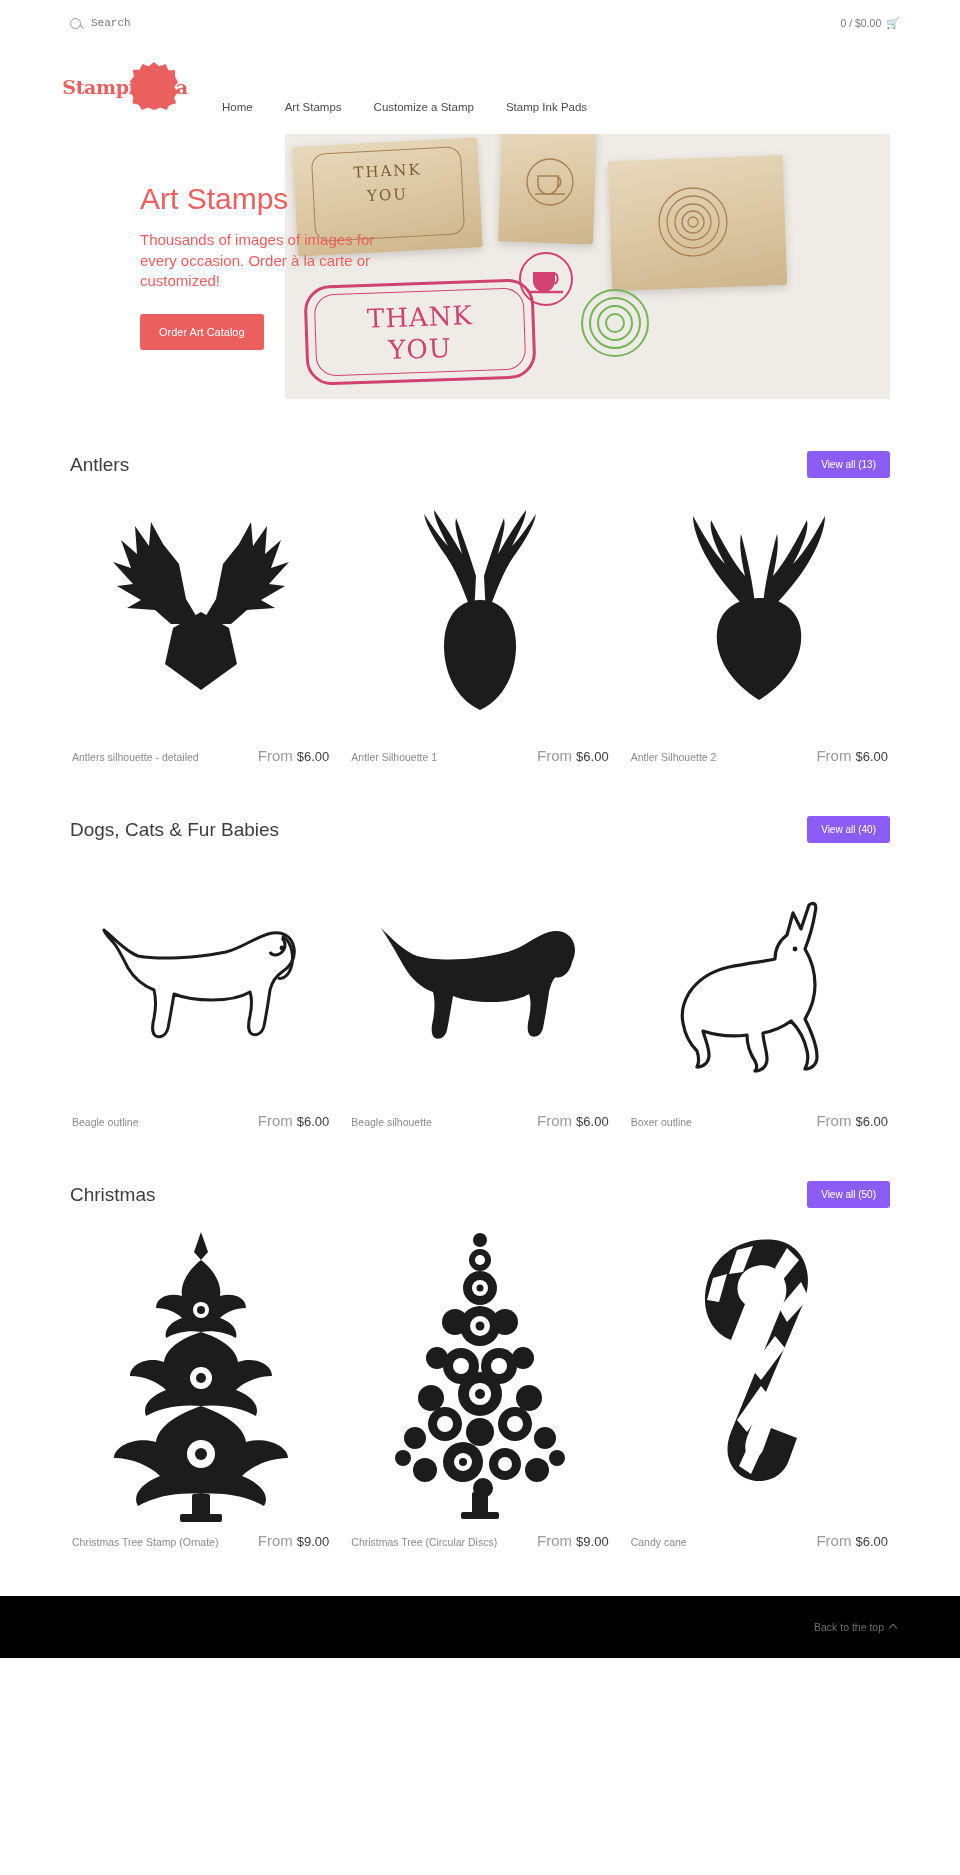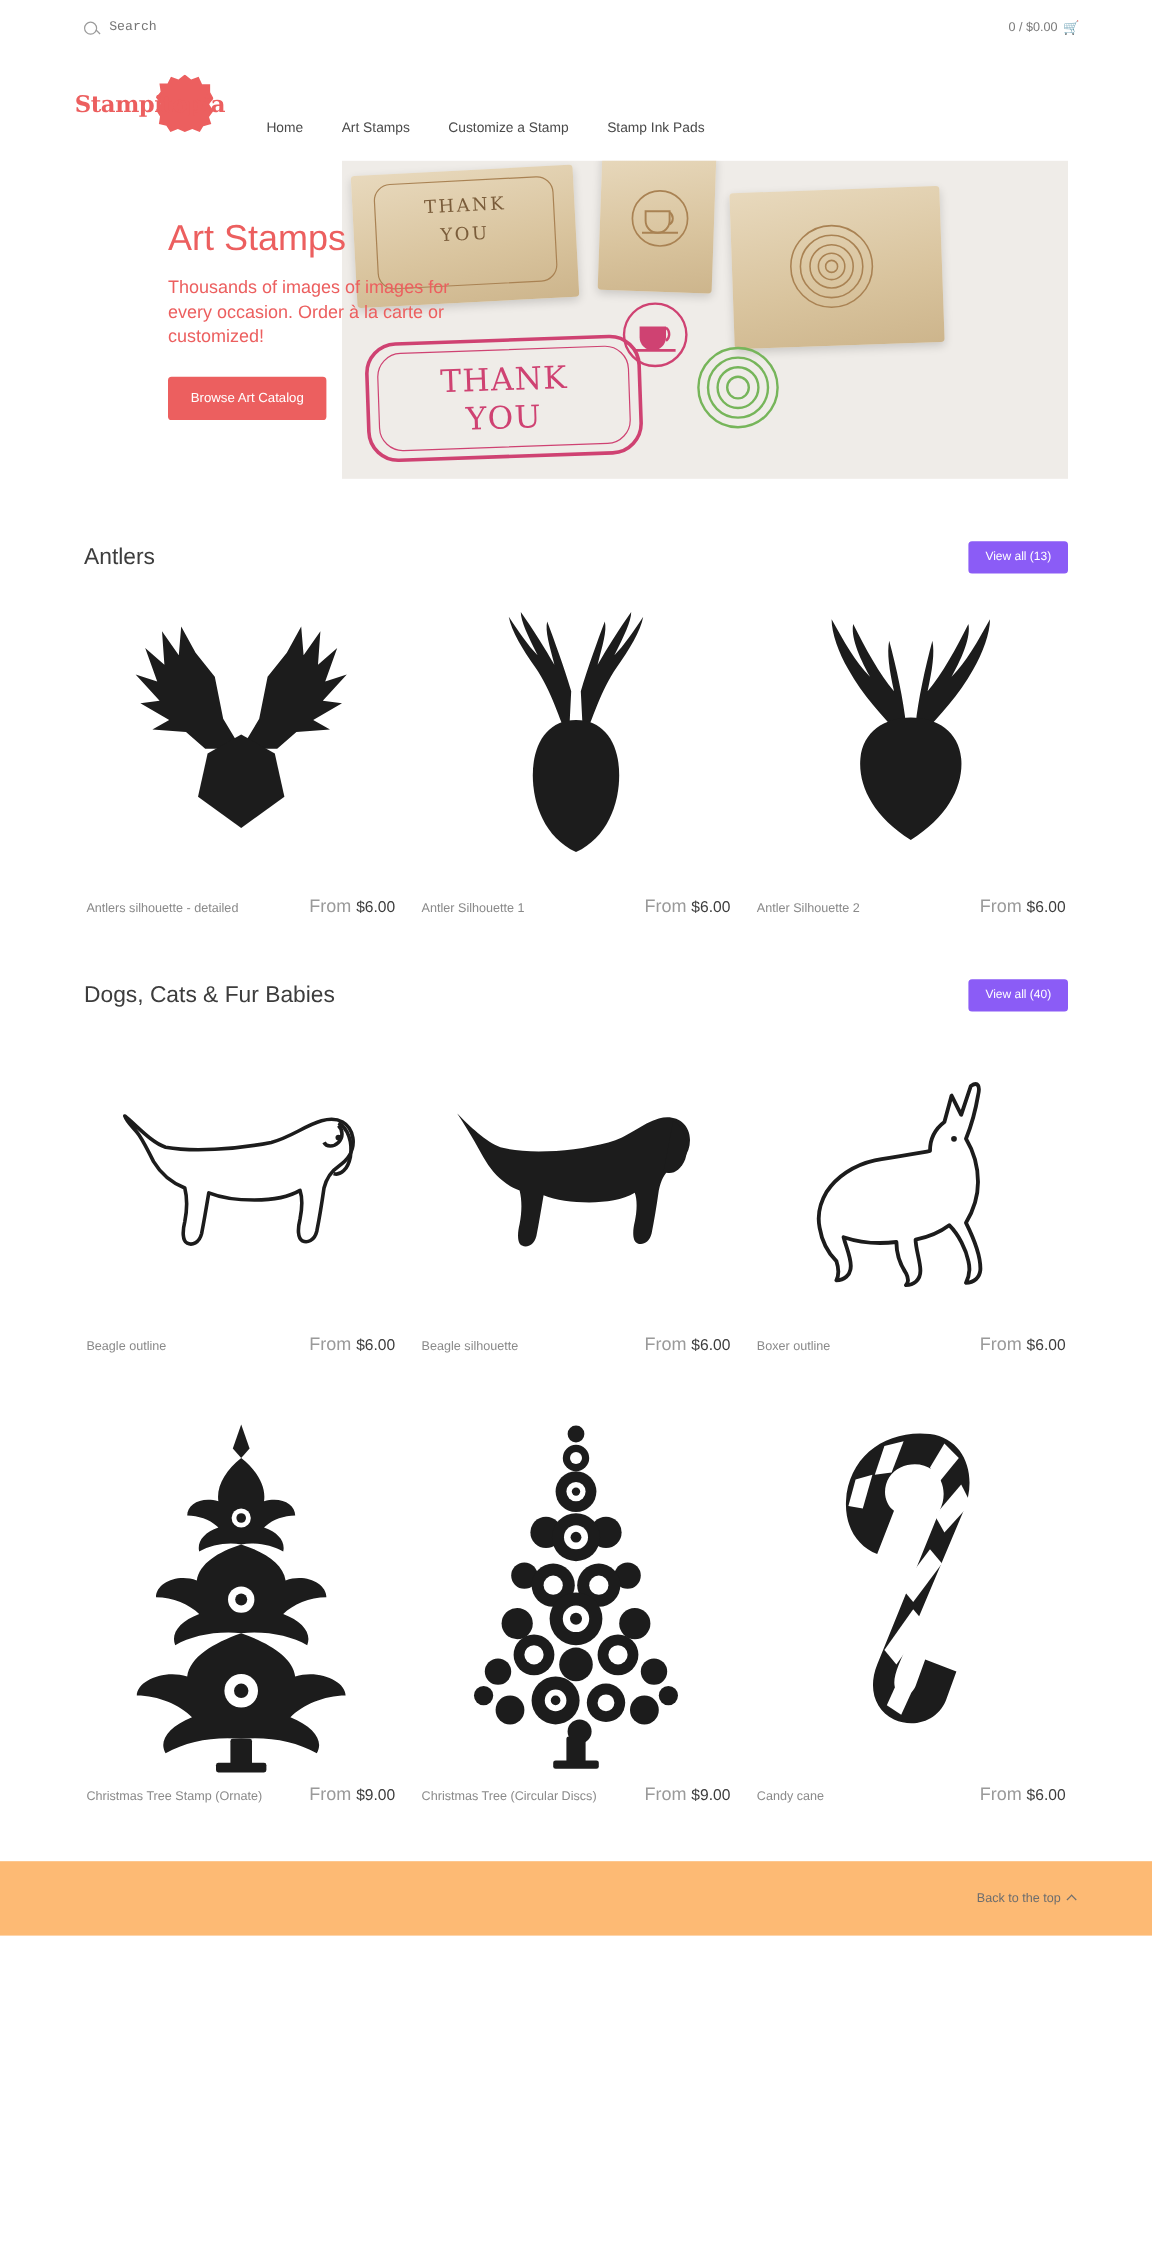--- a/index.html
+++ b/index.html
@@ -207,21 +207,21 @@
   .card-price { font-size: 13px; color: #3d3d3d; white-space: nowrap; }
   .card-price .from {
     font-size: 15px;
     color: #9a9a9a;
     margin-right: 4px;
   }
 
   
   .footer {
     margin-top: 46px;
-    background: #fdba74;
+    background: #000000;
     height: 62px;
     display: flex;
     align-items: center;
     justify-content: flex-end;
     padding-right: 64px;
   }
   .back-top {
     font-size: 10.5px;
     color: #6e6e6e;
     display: flex; align-items: center; gap: 6px;
@@ -309,21 +309,21 @@
         <circle cx="45" cy="39" r="25"></circle>
         <circle cx="45" cy="39" r="17"></circle>
         <circle cx="45" cy="39" r="9"></circle>
       </g>
     </svg>
   </div>
 
   <div class="hero-text">
     <h1 class="hero-title">Art Stamps</h1>
     <p class="hero-sub">Thousands of images of images for every occasion. Order à la carte or customized!</p>
-    <button class="btn-primary">Browse Art Catalog</button>
+    <button class="btn-primary">Order Art Catalog</button>
   </div>
 </div>
 
 <div class="section">
   <div class="section-head">
     <h2 class="section-title">Antlers</h2>
     <button class="view-all">View all (13)</button>
   </div>
   <div class="grid">
 
@@ -435,20 +435,24 @@
         <div class="card-price">
           <span class="from">From</span><span>$6.00</span>
         </div>
       </div>
     </div>
 
   </div>
 </div>
 
 <div class="section">
+  <div class="section-head">
+    <h2 class="section-title">Christmas</h2>
+    <button class="view-all">View all (50)</button>
+  </div>
   <div class="grid">
 
     <div class="card">
       <div class="card-img" style="height:300px;">
         <svg width="210" height="300" viewBox="0 0 210 300">
           <g fill="#1c1c1c">
             <path d="M105 6 L112 26 L105 34 L98 26 Z"></path>
             <path d="M105 34 C118 44 126 58 124 70 C138 66 150 72 150 82 C140 82 130 86 124 92 C136 96 142 104 140 112 C130 106 116 104 105 106 C94 104 80 106 70 112 C68 104 74 96 86 92 C80 86 70 82 60 82 C60 72 72 66 86 70 C84 58 92 44 105 34 Z"></path>
             <path d="M105 106 C124 112 140 122 142 136 C158 130 176 138 176 150 C162 150 148 156 140 164 C156 170 164 180 160 190 C146 182 126 178 105 180 C84 178 64 182 50 190 C46 180 54 170 70 164 C62 156 48 150 34 150 C34 138 52 130 68 136 C70 122 86 112 105 106 Z"></path>
             <path d="M105 180 C128 188 148 200 150 216 C170 210 192 220 192 232 C174 232 156 240 146 250 C166 258 174 270 168 280 C150 270 128 266 105 268 C82 266 60 270 42 280 C36 270 44 258 64 250 C54 240 36 232 18 232 C18 220 40 210 60 216 C62 200 82 188 105 180 Z"></path>

